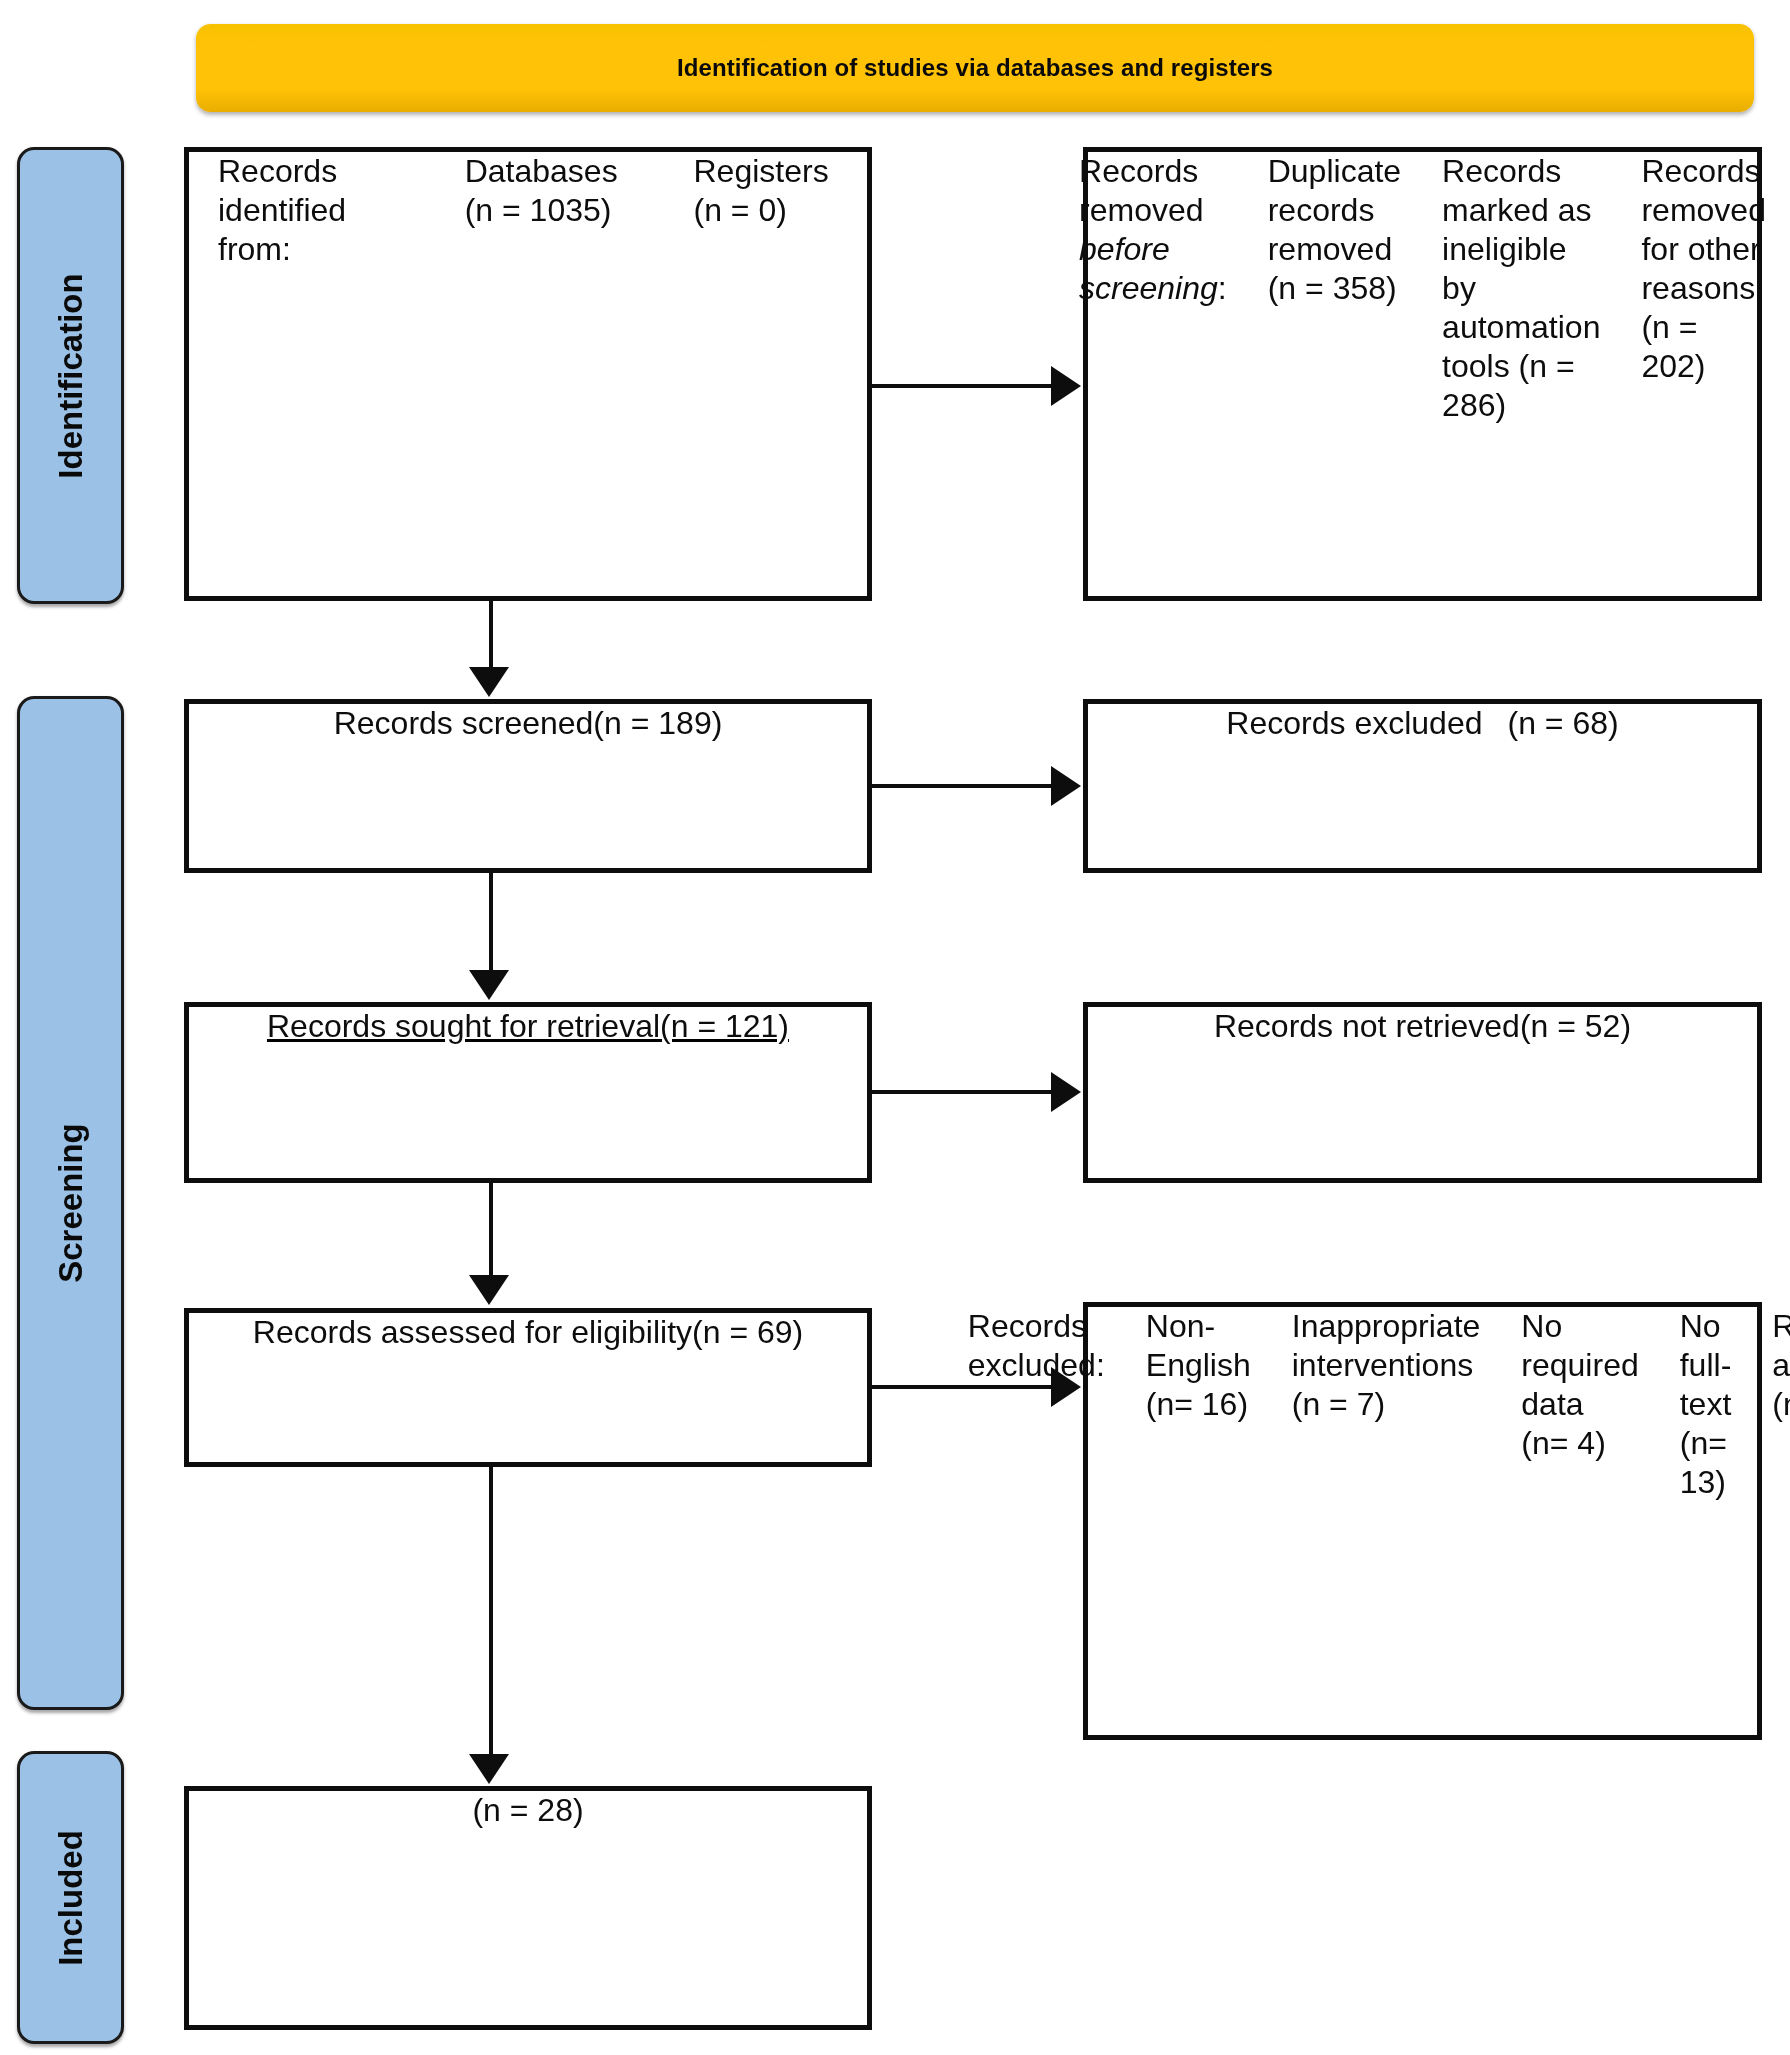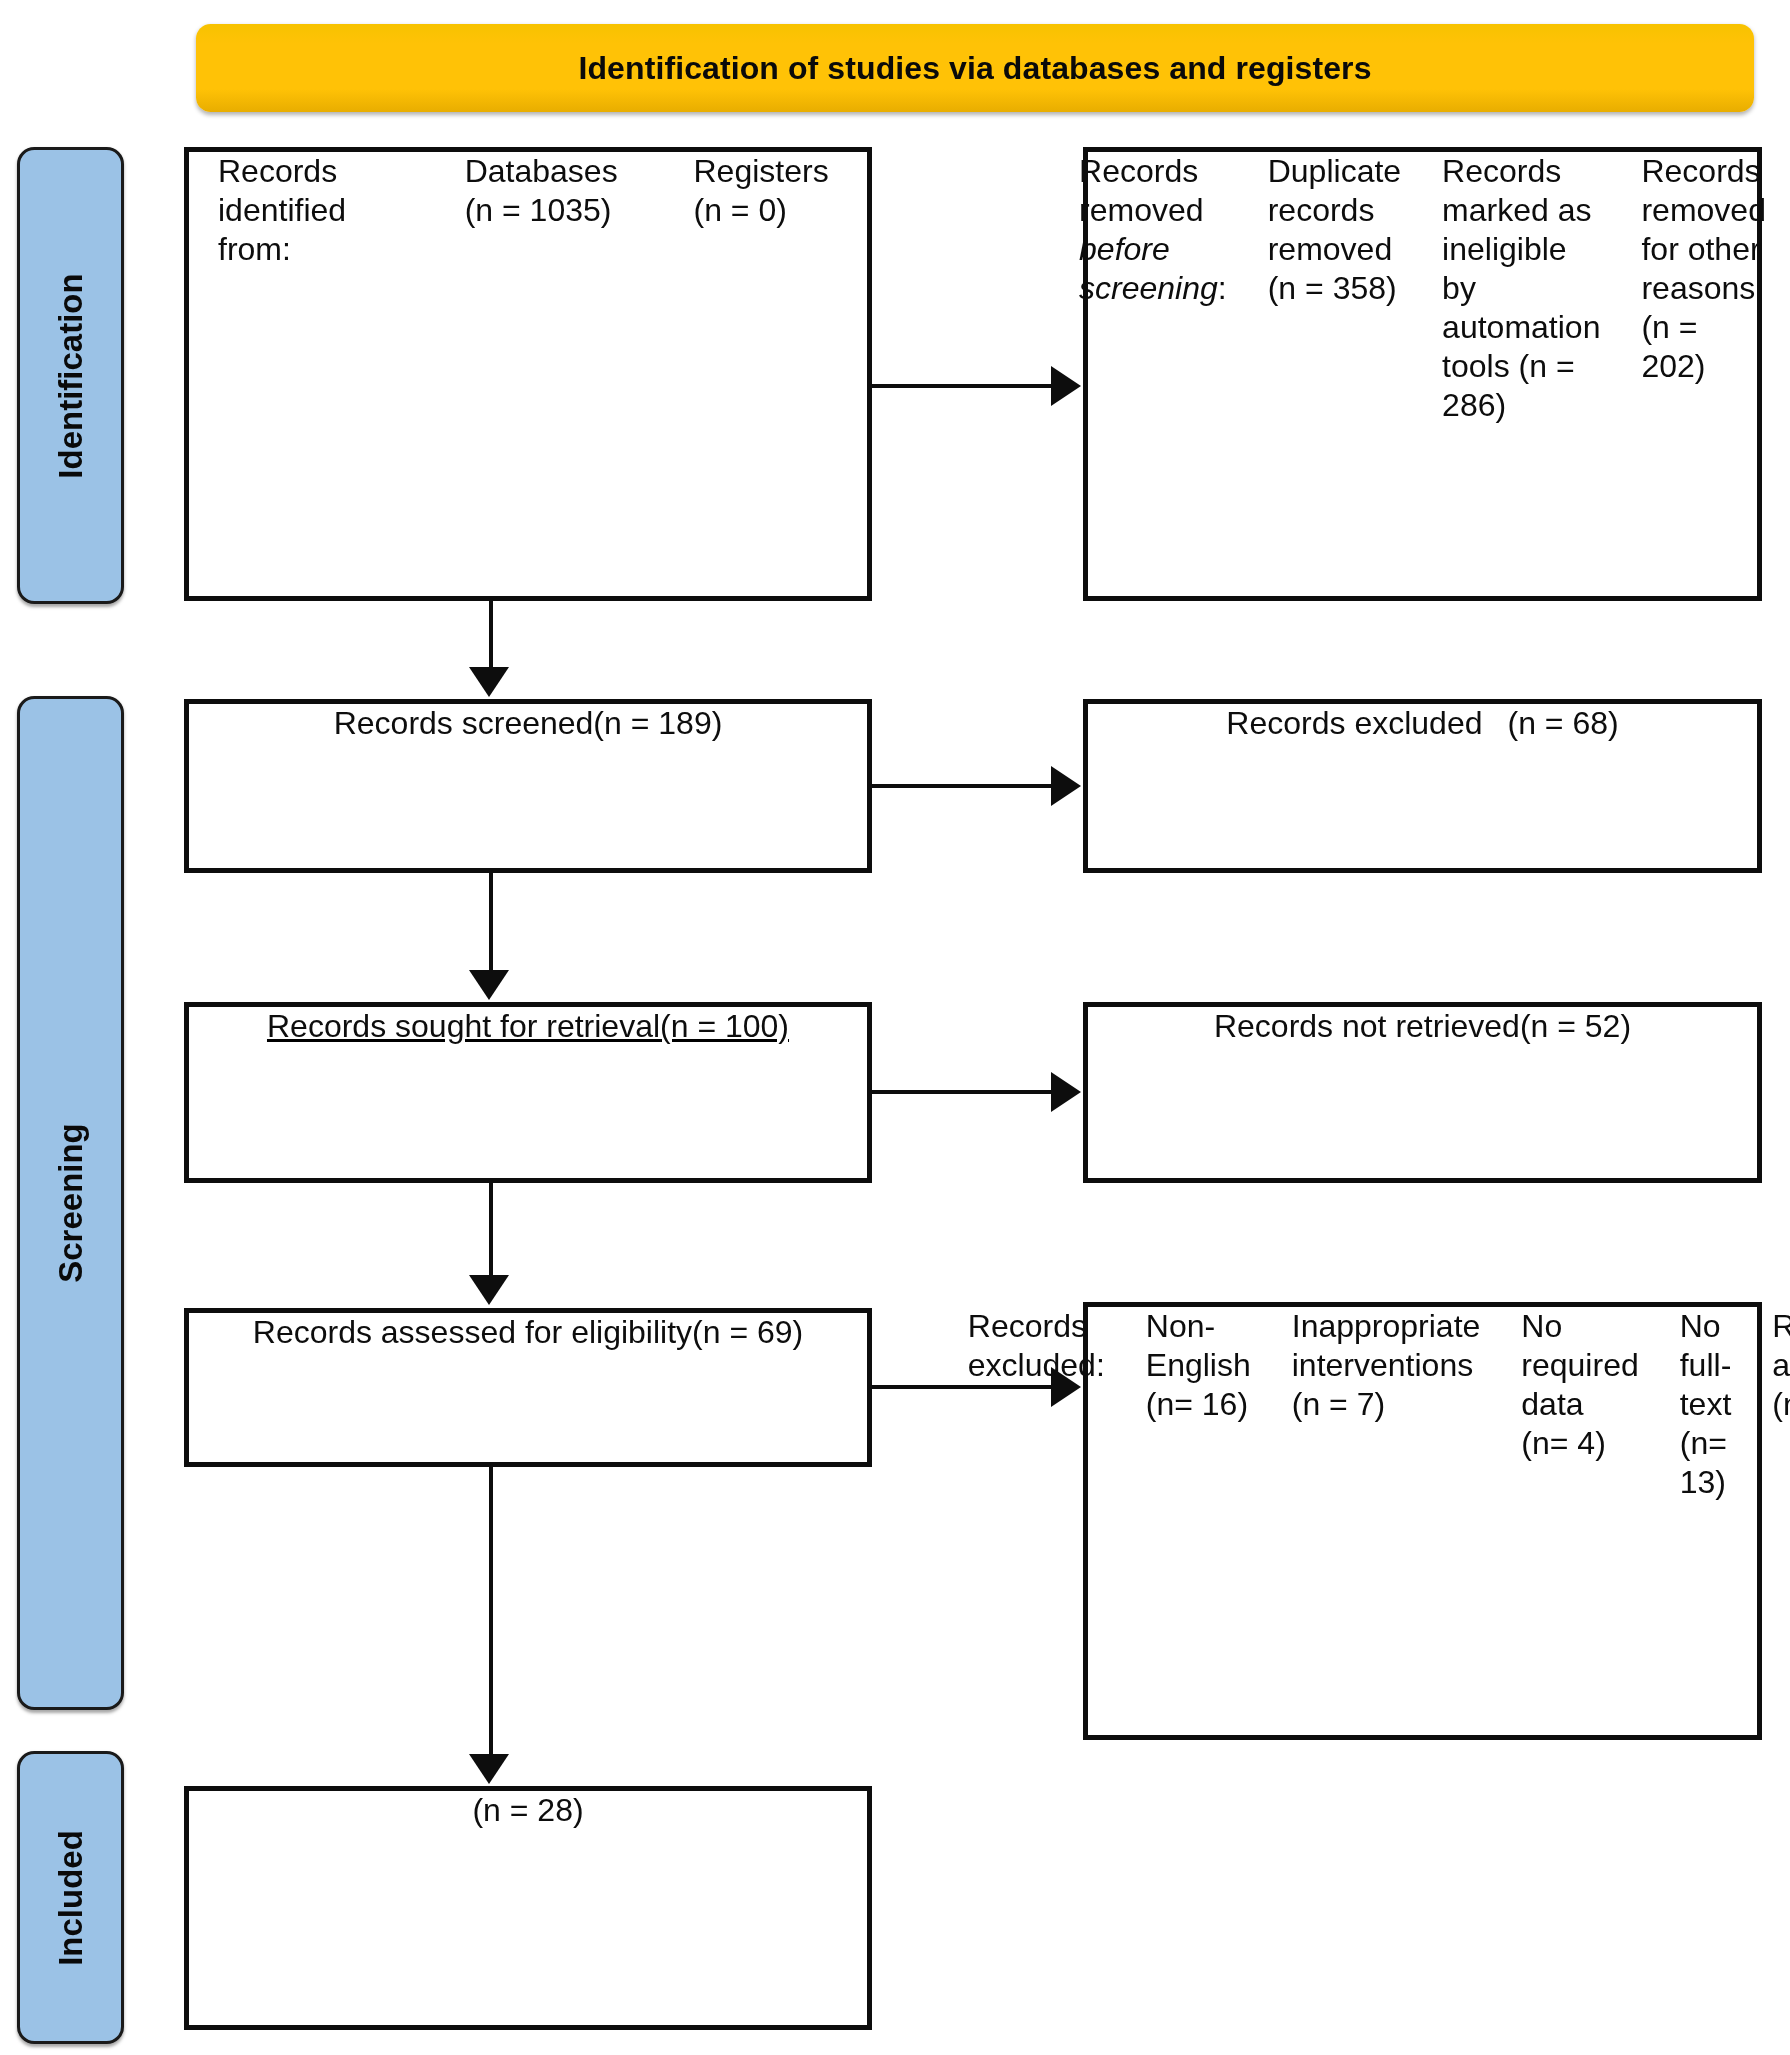--- a/index.html
+++ b/index.html
@@ -27,21 +27,21 @@
     width: 1558px;
     height: 88px;
     background: linear-gradient(180deg, #f7c200 0%, #ffc206 22%, #ffc206 74%, #e8ad00 100%);
     border-radius: 14.6px;
     box-shadow: 0 2.7px 4px rgba(0,0,0,0.30);
     display: flex;
     align-items: center;
     justify-content: center;
   }
   .banner-title {
-    font-size: 32px;
+    font-size: 24px;
     font-weight: bold;
     color: #0a0a0a;
     letter-spacing: 0.1px;
     text-align: left;
     white-space: nowrap;
   }
 
   
   .stage {
     position: absolute;
@@ -187,21 +187,21 @@
     <div class="fline">(n = 189)</div>
   </div>
 
   <div class="fbox" id="box-excluded-1">
     <div class="fline">Records excluded</div>
     <div class="fline">(n = 68)</div>
   </div>
 
   <div class="fbox" id="box-sought">
     <div class="fline">Records sought for retrieval</div>
-    <div class="fline">(n = 100)</div>
+    <div class="fline">(n = 121)</div>
   </div>
 
   <div class="fbox" id="box-notretrieved">
     <div class="fline">Records not retrieved</div>
     <div class="fline">(n = 52)</div>
   </div>
 
   <div class="fbox" id="box-assessed">
     <div class="fline">Records assessed for eligibility</div>
     <div class="fline">(n = 69)</div>

